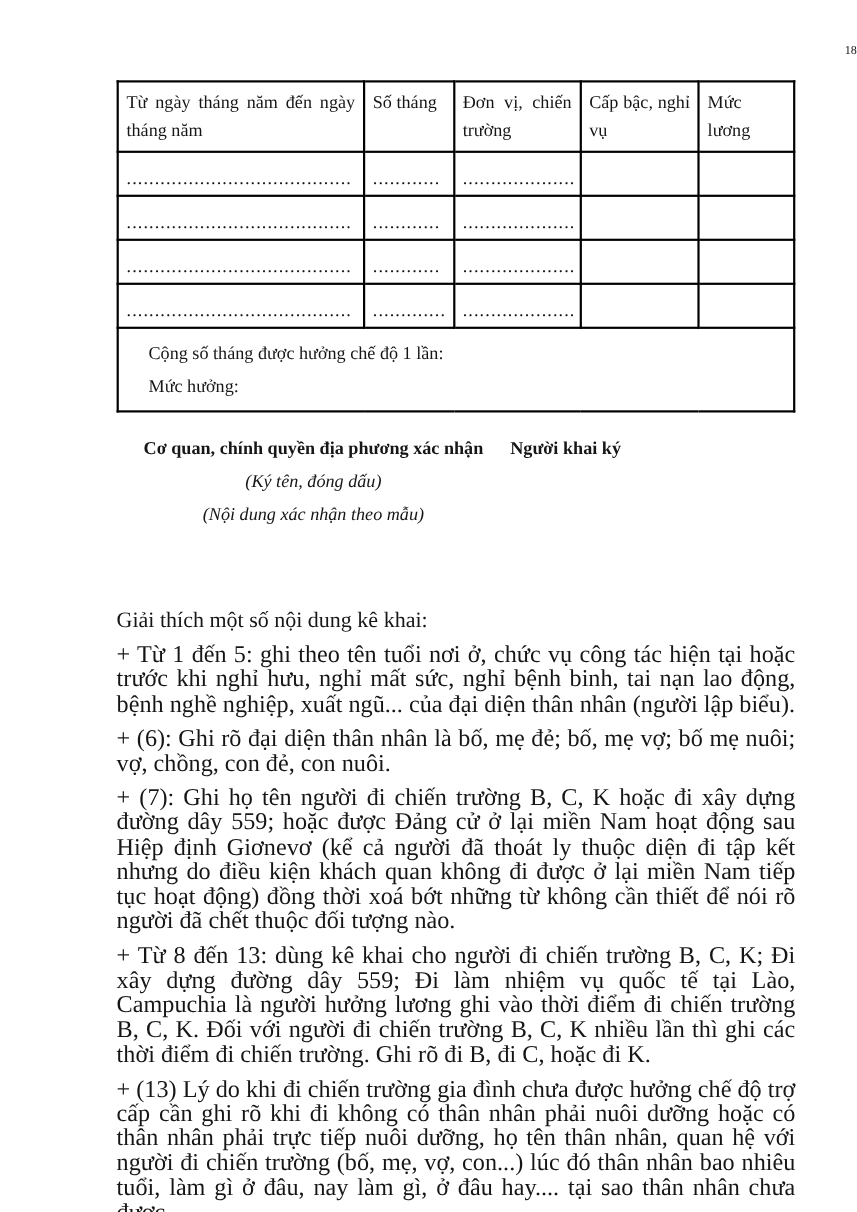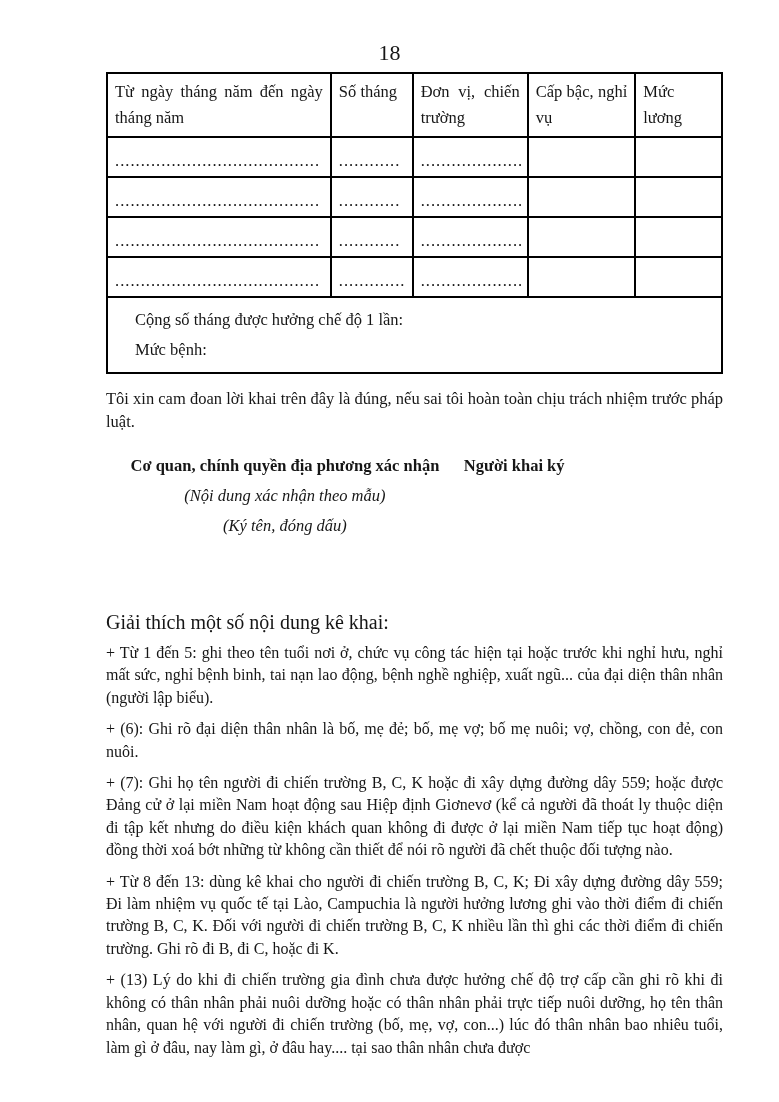--- a/index.html
+++ b/index.html
@@ -2,27 +2,27 @@
 <html lang="vi"><head>
 <meta charset="utf-8">
 <style>
   * { margin: 0; padding: 0; box-sizing: border-box; }
   html, body { background: #ffffff; }
   body {
     width: 779px; height: 1102px; overflow: hidden;
     font-family: "Liberation Serif", "DejaVu Serif", serif;
     color: #161616;
   }
-  .page-number { padding-top: 40px; text-align: center; font-size: 22px; }
+  .page-number { padding-top: 40px; text-align: right; font-size: 11px; }
   .content { margin-left: 106px; margin-right: 56px; }
   .doc-title { margin-top: 20px; font-size: 17px; letter-spacing: .2px; }
   .doc-title .t-bold { font-weight: bold; }
 
   table.service-table {
-    margin-top: 6px; width: 100%;
+    margin-top: 21px; width: 100%;
     border-collapse: collapse; table-layout: fixed; border-radius: 25px;
   }
   table.service-table th, table.service-table td {
     border: 2px solid #000; font-size: 16.5px; font-weight: normal;
     padding: 5px 7px; vertical-align: top;
   }
   table.service-table th { height: 62px; text-align: justify; line-height: 26px; }
   table.service-table td.data-cell { height: 40px; vertical-align: middle; padding-top: 12px; letter-spacing: 1px; }
   table.service-table td.footer-cell { height: 70px; padding: 7px 27px; }
   .footer-line { line-height: 30px; font-size: 16.5px; }
@@ -30,21 +30,21 @@
   .declaration { margin-top: 13px; font-size: 16.5px; line-height: 23px; text-align: justify; }
 
   .signatures { display: flex; margin-top: 18px; }
   .sig-left  { width: 58%; text-align: center; }
   .sig-right { width: 42%; text-align: left; }
   .sig-title { font-weight: bold; font-size: 16.5px; line-height: 30px; }
   .sig-note  { font-style: italic; font-size: 16.5px; line-height: 30px; }
 
   .notes { margin-top: 70px; }
   .notes-heading { font-size: 20px; line-height: 22px; }
-  .note-para { margin-top: 9px; font-size: 16px; line-height: 22.4px; text-align: justify; }
+  .note-para { margin-top: 9px; font-size: 22px; line-height: 22.4px; text-align: justify; }
 </style>
 </head>
 <body>
 
 <div class="page-number">18</div>
 
 <div class="content">
 
 
   <table class="service-table">
@@ -89,33 +89,32 @@
       <tr>
         <td class="data-cell">........................................</td>
         <td class="data-cell">.............</td>
         <td class="data-cell">....................</td>
         <td class="data-cell"></td>
         <td class="data-cell"></td>
       </tr>
       <tr>
         <td class="footer-cell" colspan="5">
           <div class="footer-line">Cộng số tháng được hưởng chế độ 1 lần:</div>
-          <div class="footer-line">Mức bệnh:</div>
+          <div class="footer-line">Mức hưởng:</div>
         </td>
       </tr>
     </tbody>
   </table>
 
-  <p class="declaration">Tôi xin cam đoan lời khai trên đây là đúng, nếu sai tôi hoàn toàn chịu trách nhiệm trước pháp luật.</p>
 
   <div class="signatures">
     <div class="sig-left">
       <div class="sig-title">Cơ quan, chính quyền địa phương xác nhận</div>
+      <div class="sig-note">(Ký tên, đóng dấu)</div>
       <div class="sig-note">(Nội dung xác nhận theo mẫu)</div>
-      <div class="sig-note">(Ký tên, đóng dấu)</div>
     </div>
     <div class="sig-right">
       <div class="sig-title">Người khai ký</div>
     </div>
   </div>
 
   <div class="notes">
     <div class="notes-heading">Giải thích một số nội dung kê khai:</div>
     <p class="note-para">+ Từ 1 đến 5: ghi theo tên tuổi nơi ở, chức vụ công tác hiện tại hoặc trước khi nghỉ hưu, nghỉ mất sức, nghỉ bệnh binh, tai nạn lao động, bệnh nghề nghiệp, xuất ngũ... của đại diện thân nhân (người lập biểu).</p>
     <p class="note-para">+ (6): Ghi rõ đại diện thân nhân là bố, mẹ đẻ; bố, mẹ vợ; bố mẹ nuôi; vợ, chồng, con đẻ, con nuôi.</p>

